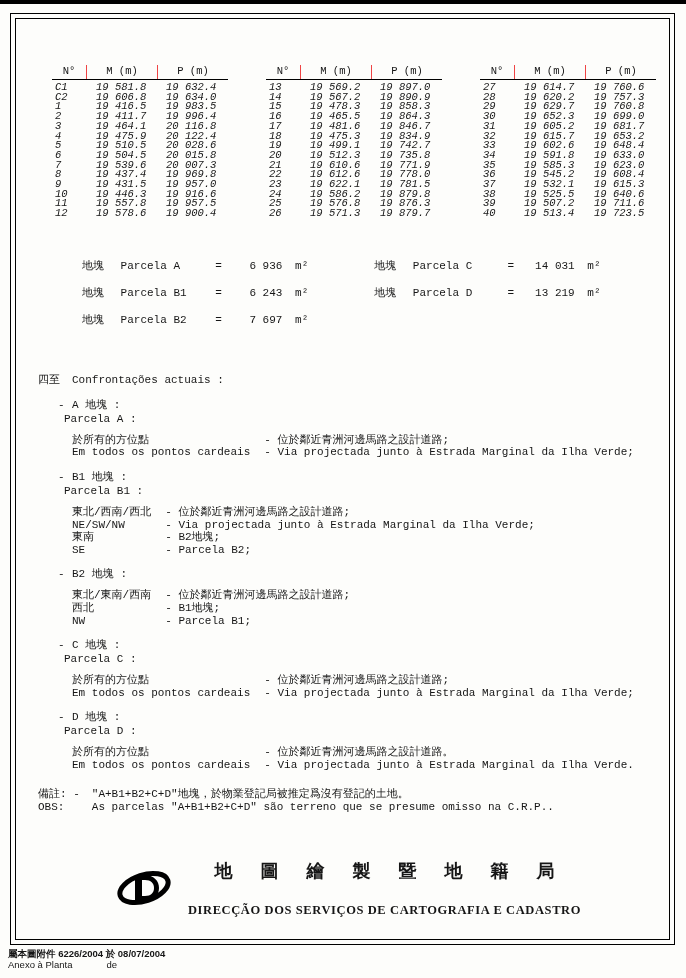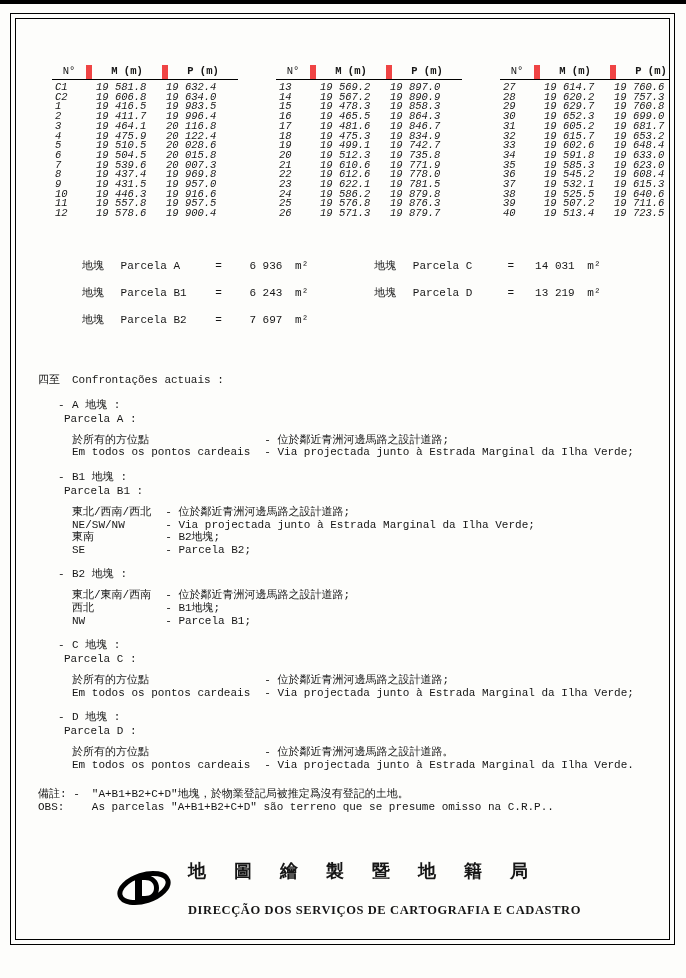--- a/index.html
+++ b/index.html
@@ -15,21 +15,21 @@
     box-sizing:border-box;padding:46px 10px 0 22px;overflow:hidden;
   }
 
   
   .coord-table{display:flex;gap:38px;margin-left:14px;}
   .tgroup{flex:0 0 auto;}
   .thead{display:flex;border-bottom:1px solid #000;font-size:10.5px;line-height:12px;}
   .th{text-align:center;padding-bottom:2px;}
   .th-n{width:34px;}
   .th-m,.th-p{width:70px;}
-  .th + .th{border-left:6px solid #ef4444;font-weight:bold;}
+  .th + .th{border-left:1px solid #ef4444;}
   .tbody{padding-top:3px;font-style:italic;}
   .trow{display:flex;font-size:10.5px;line-height:9.7px;white-space:nowrap;}
   .c-n{width:34px;padding-left:3px;box-sizing:border-box;}
   .c-m,.c-p{width:70px;padding-left:10px;box-sizing:border-box;}
 
   
   .areas{display:flex;margin-top:34px;margin-left:44px;font-size:11px;}
   .acol{line-height:27px;white-space:nowrap;}
   .acol + .acol{margin-left:66px;}
   .a-zh{margin-right:10px;}
@@ -51,21 +51,21 @@
   .bright{display:table-cell;white-space:nowrap;line-height:12.6px;}
 
   
   .notes{display:table;margin-top:16px;font-size:11px;border-spacing:0;}
   .nrow{display:table-row;}
   .nlabel{display:table-cell;white-space:nowrap;padding-right:12px;line-height:13.5px;}
   .ntext{display:table-cell;white-space:nowrap;line-height:13.5px;}
 
   
   .footer{display:flex;align-items:center;justify-content:center;margin-top:44px;gap:16px;}
-  .f-text{}
+  .f-text{text-align:center;}
   .f-zh{
     font-family:"Liberation Sans","DejaVu Sans",sans-serif;font-weight:bold;
     font-size:18px;letter-spacing:28px;white-space:nowrap;margin-right:-28px;
   }
   .f-pt{
     font-family:"Liberation Serif","DejaVu Serif",serif;font-weight:bold;
     font-size:12.5px;letter-spacing:0.6px;margin-top:20px;white-space:nowrap;
   }
 
   
@@ -542,13 +542,19 @@
         </svg>
         <div class="f-text">
           <div class="f-zh">地圖繪製暨地籍局</div>
           <div class="f-pt">DIRECÇÃO DOS SERVIÇOS DE CARTOGRAFIA E CADASTRO</div>
         </div>
       </div>
 
     </div>
   </div>
 
+  <div class="bottom-note">
+    <div class="bn1">屬本圖附件 6226/2004 於 08/07/2004</div>
+    <div class="bn2">
+      <span>Anexo à Planta</span><span class="bn-gap"></span><span>de</span>
+    </div>
+  </div>
 </div>
 
 </body></html>

